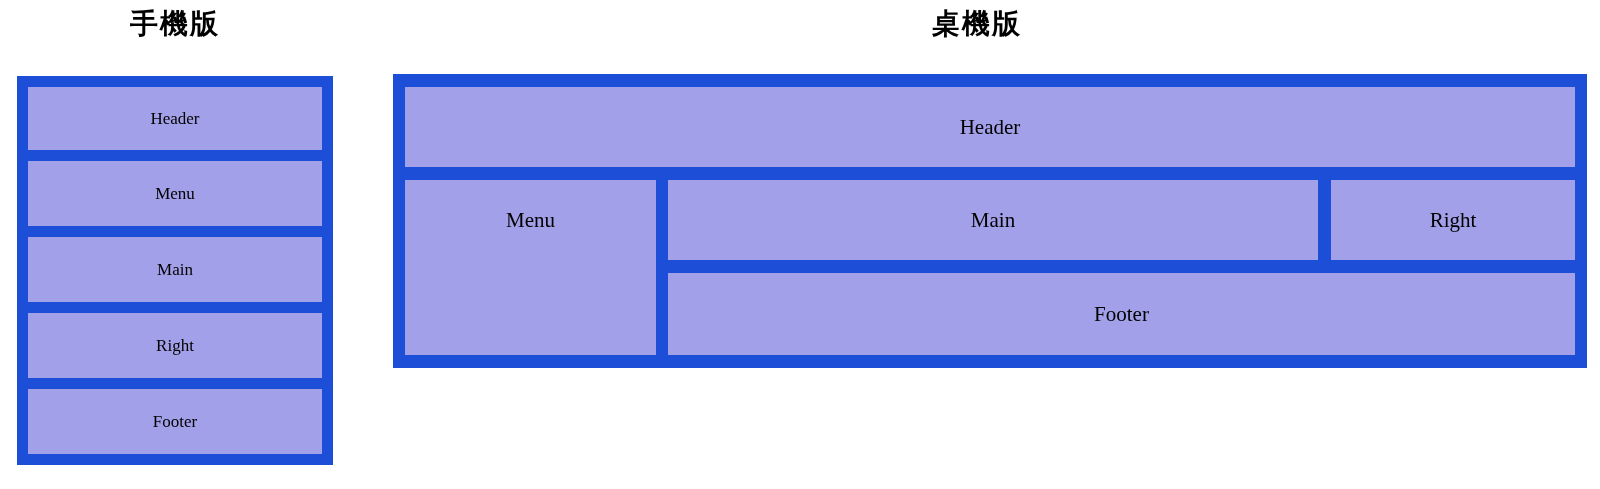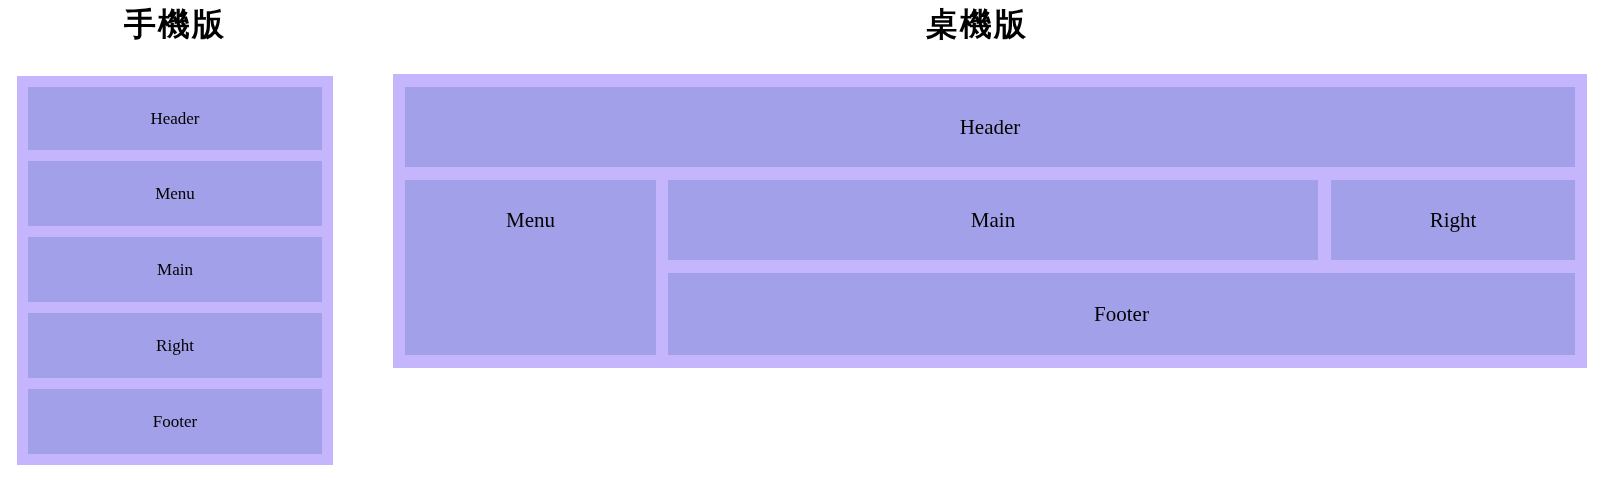--- a/index.html
+++ b/index.html
@@ -16,30 +16,30 @@
     overflow: hidden;
   }
   .title {
     position: absolute;
     top: 2px;
     height: 44px;
     line-height: 44px;
     text-align: center;
     font-family: "Liberation Sans", sans-serif;
     font-weight: bold;
-    font-size: 32px;
+    font-size: 28px;
     letter-spacing: 2px;
     color: #000000;
   }
   .title.mobile-title { left: 17px; width: 316px; }
   .title.desktop-title { left: 380px; width: 1194px; }
 
   .container {
     position: absolute;
-    background: #c4b5fd;
+    background: #1d4ed8;
   }
   .mobile-container {
     left: 17px; top: 76px;
     width: 316px; height: 389px;
   }
   .desktop-container {
     left: 393px; top: 74px;
     width: 1194px; height: 294px;
   }
   .box {

